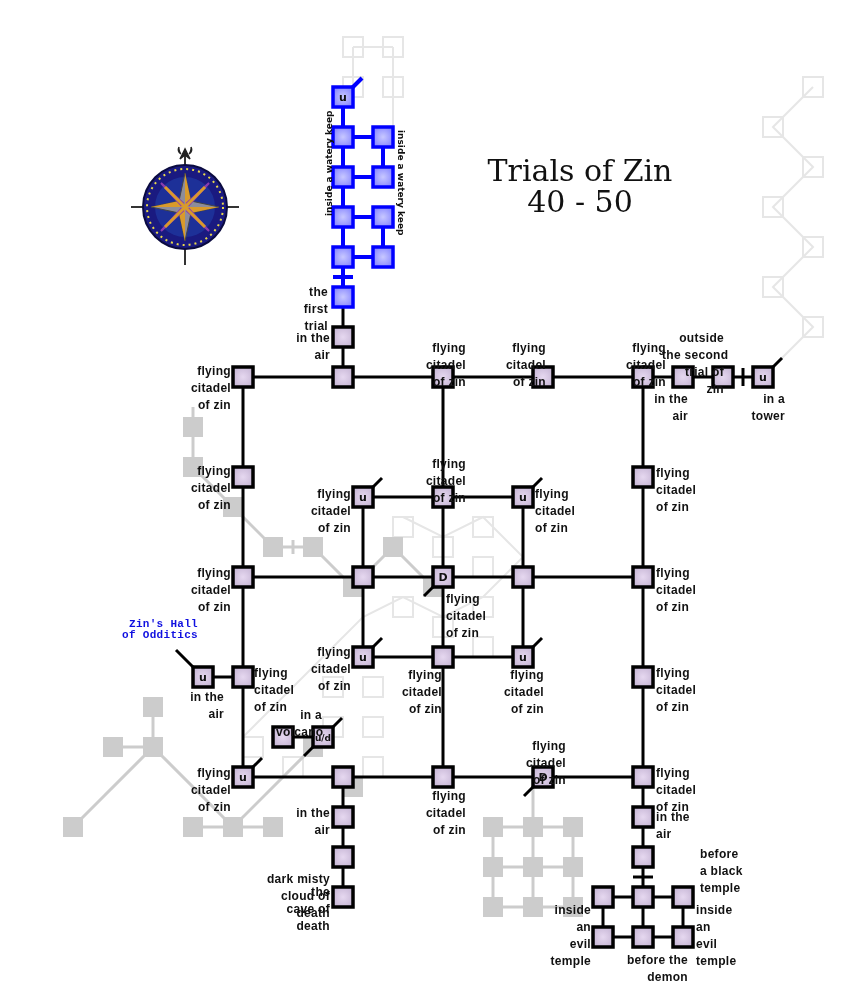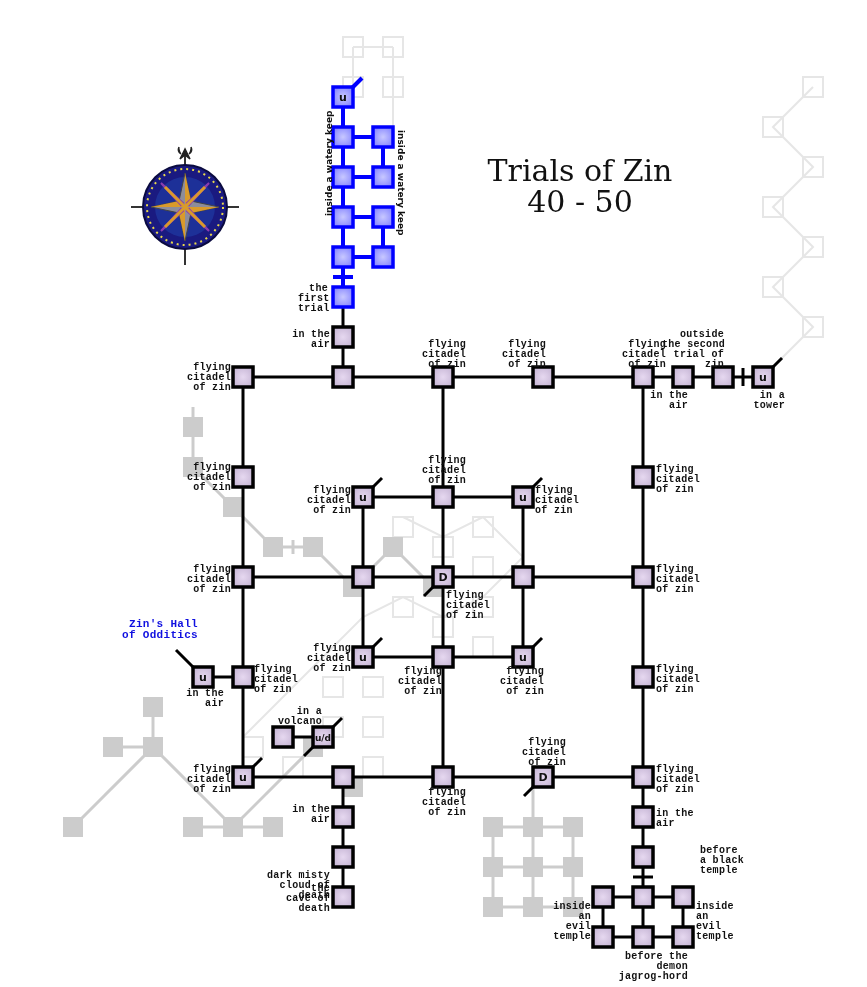--- a/index.html
+++ b/index.html
@@ -1,21 +1,21 @@
 <!DOCTYPE html>
 <html><head>
 <meta charset="utf-8">
 <style>
   html,body{margin:0;padding:0;background:#fff;}
   #stage{position:relative;width:867px;height:987px;overflow:hidden;background:#fff;}
   svg{position:absolute;left:0;top:0;}
   .title{position:absolute;left:470px;top:155px;width:220px;text-align:center;
     font-family:"DejaVu Serif",serif;font-size:30px;line-height:31px;color:#111;}
-  .lbl{position:absolute;font-family:Liberation Mono, monospace;font-weight:bold;
-    font-size:10px;line-height:10px;color:#111;white-space:pre;letter-spacing:0.3px;}
+  .lbl{position:absolute;font-family:Liberation Sans, sans-serif;font-weight:bold;
+    font-size:12px;line-height:17px;color:#111;white-space:pre;letter-spacing:0.3px;}
   .lbl.r{text-align:right;}
   .lbl.c{text-align:right;}
   .lbl.l{text-align:left;}
   .lbl.blue{color:#1010e0;font-family:Liberation Mono, monospace;font-size:11px;line-height:11px;}
   .vlbl{position:absolute;font-family:"DejaVu Sans",sans-serif;font-weight:bold;font-size:9px;
     color:#111;white-space:nowrap;transform-origin:0 0;}
 </style>
 </head>
 <body>
 

